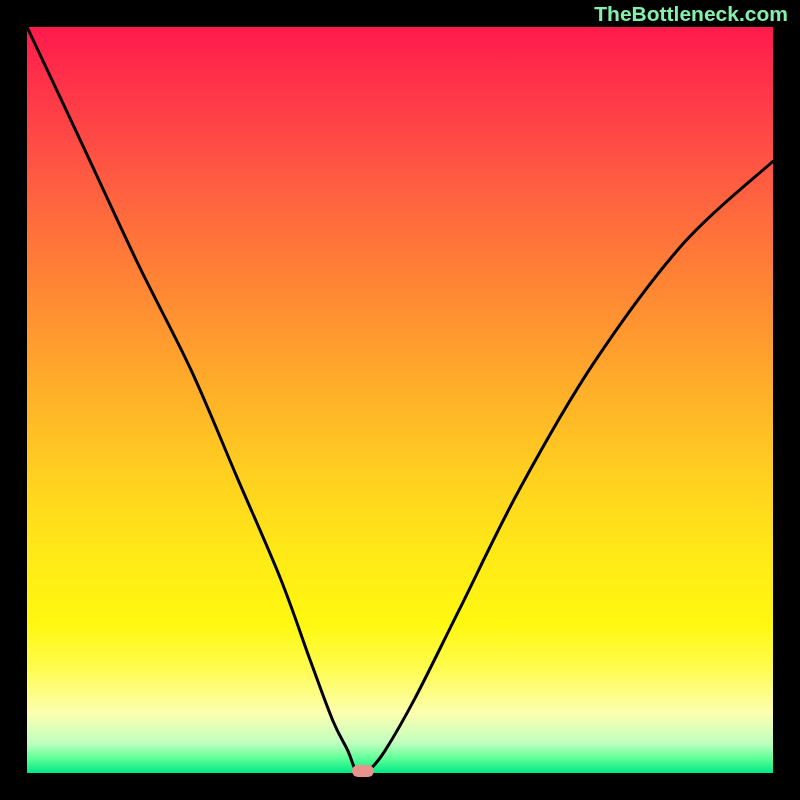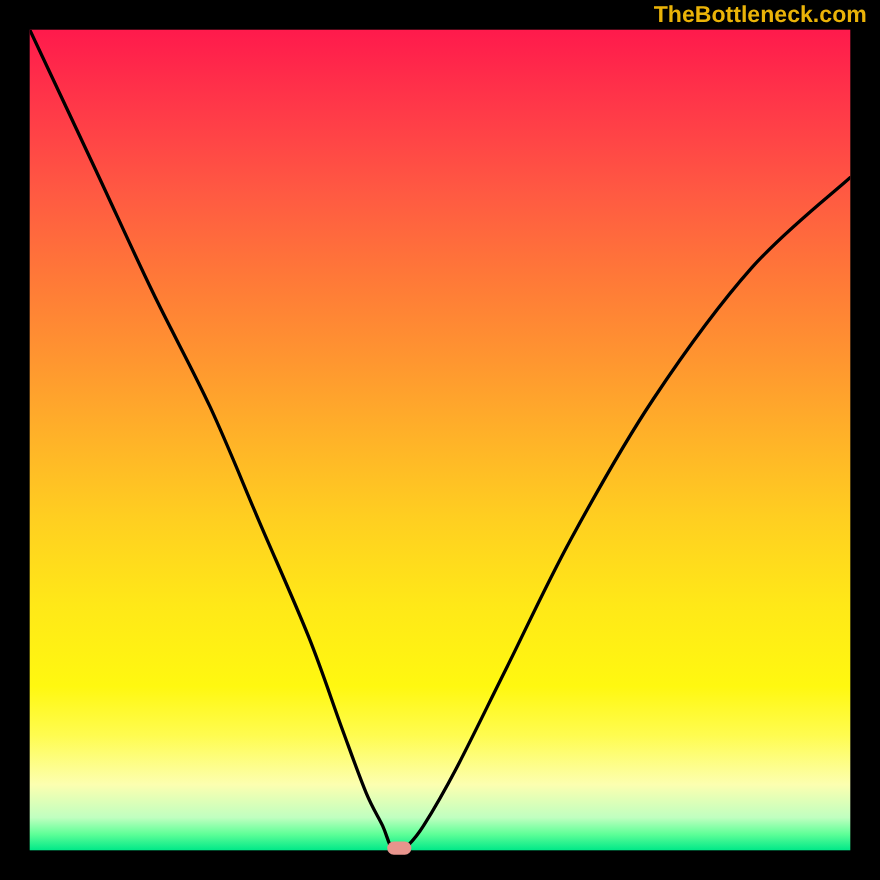--- a/index.html
+++ b/index.html
@@ -14,21 +14,21 @@
   .container {
     width: 800px;
     height: 800px;
     position: relative;
     background: #000;
   }
   .watermark {
     position: absolute;
     top: 2px;
     right: 12px;
-    color: #eab308;
+    color: #86efac;
     font-size: 21px;
     font-weight: bold;
     z-index: 5;
   }
   .plot-area {
     position: absolute;
     left: 27px;
     top: 27px;
     width: 746px;
     height: 746px;

